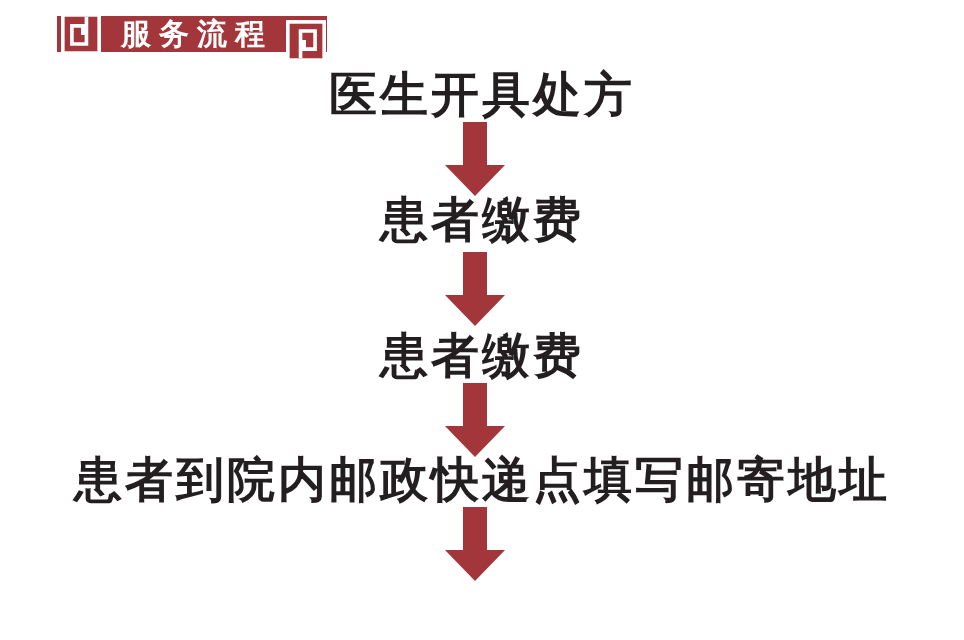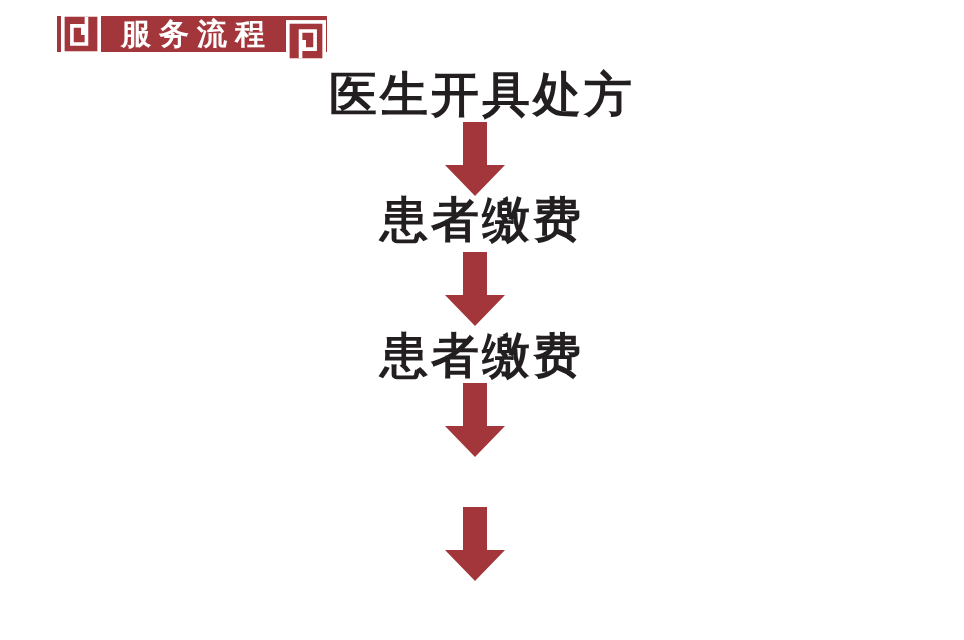--- a/index.html
+++ b/index.html
@@ -111,19 +111,20 @@
   <svg class="arrow arrow-2" viewBox="0 0 60 74" xmlns="http://www.w3.org/2000/svg">
     <polygon points="18,0 42,0 42,43 60,43 30,74 0,43 18,43"></polygon>
   </svg>
 
   <div class="step step-3">患者缴费</div>
 
   <svg class="arrow arrow-3" viewBox="0 0 60 74" xmlns="http://www.w3.org/2000/svg">
     <polygon points="18,0 42,0 42,43 60,43 30,74 0,43 18,43"></polygon>
   </svg>
 
+  <div class="step step-4">患者到院内邮政快递点填写邮寄地址</div>
 
   <svg class="arrow arrow-4" viewBox="0 0 60 74" xmlns="http://www.w3.org/2000/svg">
     <polygon points="18,0 42,0 42,43 60,43 30,74 0,43 18,43"></polygon>
   </svg>
 
 
 </div>
 
 </body></html>

